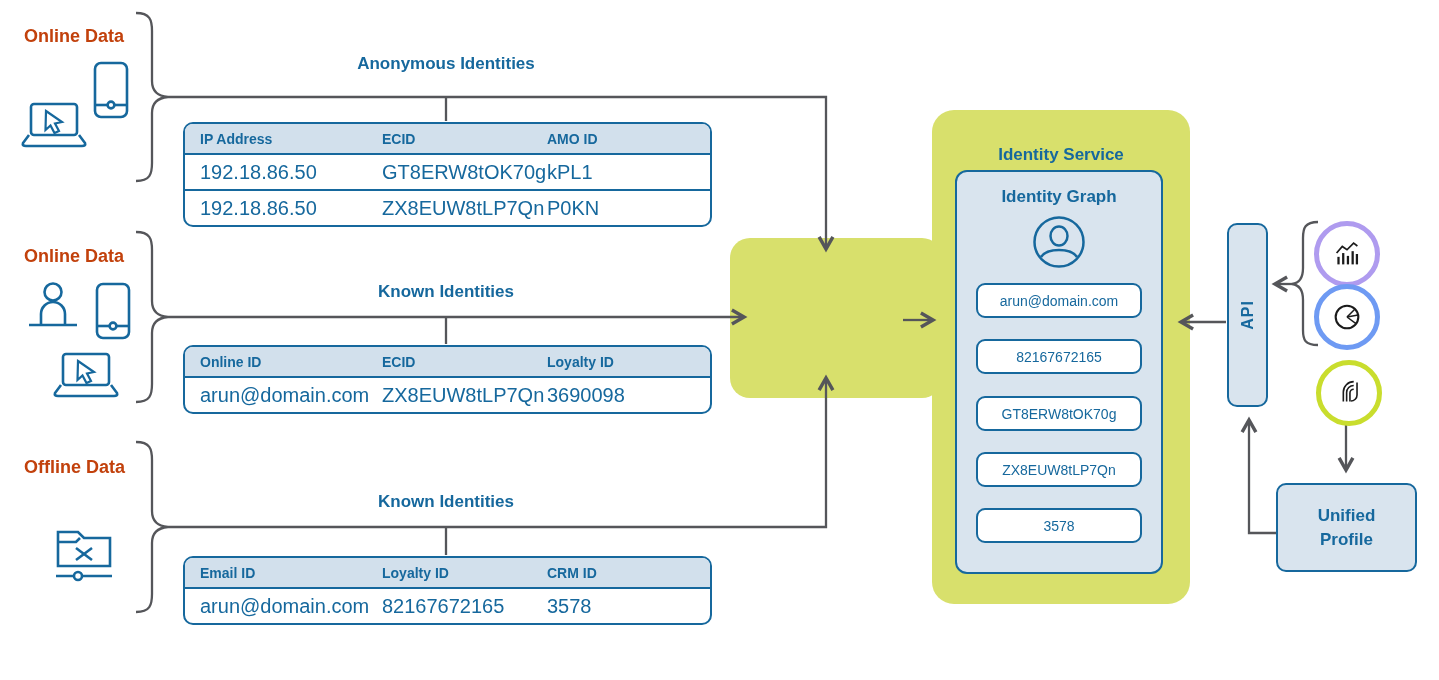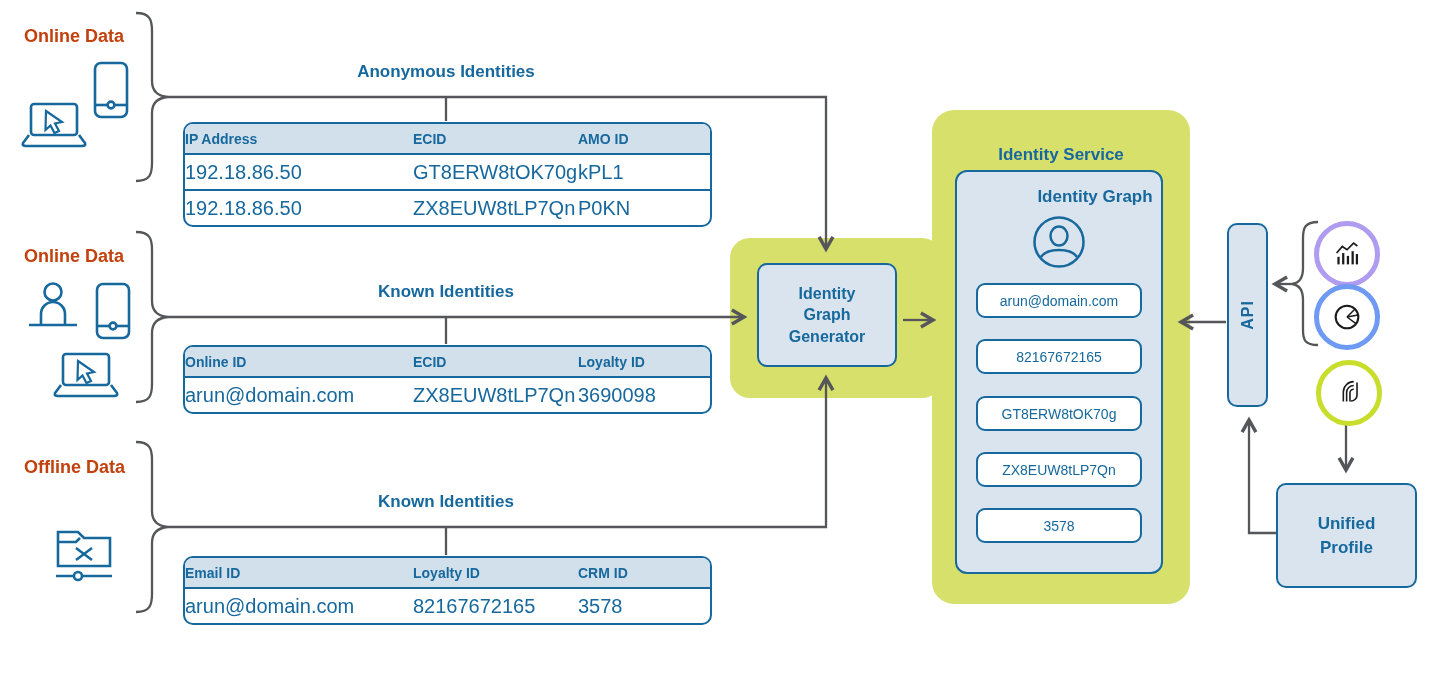--- a/index.html
+++ b/index.html
@@ -7,39 +7,39 @@
           font-family:"Liberation Sans","DejaVu Sans",sans-serif;color:#16689D;}
   .abs{position:absolute;}
   
   .src-label{font-size:18px;font-weight:bold;color:#c2410c;}
   .sec-title{font-size:17px;font-weight:bold;color:#16689D;text-align:center;width:526px;left:183px;}
   
   .id-table{left:183px;width:525px;border:2px solid #16689D;border-radius:10px;background:#fff;overflow:hidden;z-index:3;}
   .thead{display:flex;align-items:center;height:29px;background:#D2E0EC;border-bottom:2px solid #16689D;font-weight:bold;font-size:14px;}
   .trow{display:flex;align-items:center;height:34px;font-size:20px;}
   .trow + .trow{border-top:2px solid #16689D;}
-  .c1{width:228px;box-sizing:border-box;}
+  .c1{width:197px;padding-left:15px;box-sizing:border-box;}
   .c2{width:165px;box-sizing:border-box;}
   .c3{flex:1;box-sizing:border-box;}
   
   .lime{background:#D8E06C;z-index:1;}
   .gen-band{left:730px;top:238px;width:212px;height:160px;border-radius:20px;}
   .is-panel{left:932px;top:110px;width:258px;height:494px;border-radius:22px;}
   
   .bluebox{background:#D9E4EE;border:2px solid #16689D;border-radius:10px;box-sizing:border-box;z-index:3;
            display:flex;align-items:center;justify-content:center;text-align:center;font-weight:bold;}
   .gen-box{left:757px;top:263px;width:140px;height:104px;font-size:16px;line-height:1.35;white-space:pre-line;}
   .is-title{left:932px;top:130px;width:258px;text-align:center;font-size:17px;font-weight:bold;z-index:3;margin-top:15px;}
   .graph-box{left:955px;top:170px;width:208px;height:404px;background:#D9E4EE;border:2px solid #16689D;border-radius:12px;box-sizing:border-box;z-index:3;}
-  .graph-title{left:955px;top:187px;width:208px;text-align:center;font-size:17px;font-weight:bold;z-index:4;margin-left:36px;}
+  .graph-title{left:955px;top:187px;width:208px;text-align:center;font-size:17px;font-weight:bold;z-index:4;}
   .chip{left:976px;width:166px;height:35px;background:#fff;border:2px solid #16689D;border-radius:9px;box-sizing:border-box;
         display:flex;align-items:center;justify-content:center;font-size:14px;z-index:4;}
   .api-box{left:1227px;top:223px;width:41px;height:184px;font-size:16px;}
   .api-box span{transform:rotate(-90deg);letter-spacing:1px;}
-  .up-box{left:1276px;top:483px;width:141px;height:105px;font-size:17px;line-height:1.4;white-space:pre-line;}
+  .up-box{left:1276px;top:483px;width:141px;height:89px;font-size:17px;line-height:1.4;white-space:pre-line;}
   
   .ring{width:56px;height:56px;border-radius:50%;background:#fff;display:flex;align-items:center;justify-content:center;z-index:3;}
   .ring-analytics{left:1314px;top:221px;border:5px solid #AF9BEF;}
   .ring-pie{left:1314px;top:284px;border:5px solid #6E9AF3;}
   .ring-platform{left:1316px;top:360px;border:5px solid #C9DD2D;}
   svg{display:block;}
   .overlay{left:0;top:0;z-index:2;pointer-events:none;}
   .icon{z-index:3;}
 </style>
 </head>
@@ -122,21 +122,21 @@
     <g fill="none" stroke="#16689D" stroke-width="2.6">
       <path d="M6,12 H26 L32,18 H58 V46 H6 Z"></path>
       <path d="M6,22 H24 L28,18"></path>
       <line x1="24" y1="28" x2="40" y2="40"></line>
         <line x1="40" y1="28" x2="24" y2="40"></line>
       <line x1="4" y1="56" x2="60" y2="56"></line>
         <circle cx="26" cy="56" r="4" fill="#fff"></circle>
     </g>
   </svg>
 
-  <div class="abs sec-title" style="top:62px;">Anonymous Identities</div>
+  <div class="abs sec-title" style="top:54px;">Anonymous Identities</div>
   <div class="abs id-table" style="top:122px;">
     <div class="thead">
       <div class="c1">IP Address</div>
       <div class="c2">ECID</div>
       <div class="c3">AMO ID</div>
     </div>
     <div class="trow">
       <div class="c1">192.18.86.50</div>
       <div class="c2">GT8ERW8tOK70g</div>
       <div class="c3">kPL1</div>
@@ -169,23 +169,20 @@
       <div class="c2">Loyalty ID</div>
       <div class="c3">CRM ID</div>
     </div>
     <div class="trow">
       <div class="c1">arun@domain.com</div>
       <div class="c2">82167672165</div>
       <div class="c3">3578</div>
     </div>
   </div>
 
-  <div class="abs bluebox gen-box">Identity
-Graph
-Generator</div>
 
   <div class="abs is-title">Identity Service</div>
   <div class="abs graph-box"></div>
   <div class="abs graph-title">Identity Graph</div>
   <svg class="abs icon" style="left:1032px;top:215px;" width="54" height="54" viewBox="0 0 54 54">
     <g fill="none" stroke="#16689D" stroke-width="2.5">
       <circle cx="27" cy="27" r="24.5"></circle>
       <ellipse cx="27" cy="21" rx="8.5" ry="9.5"></ellipse>
       <path d="M9,42 C15,32.5 39,32.5 45,42"></path>
     </g>

